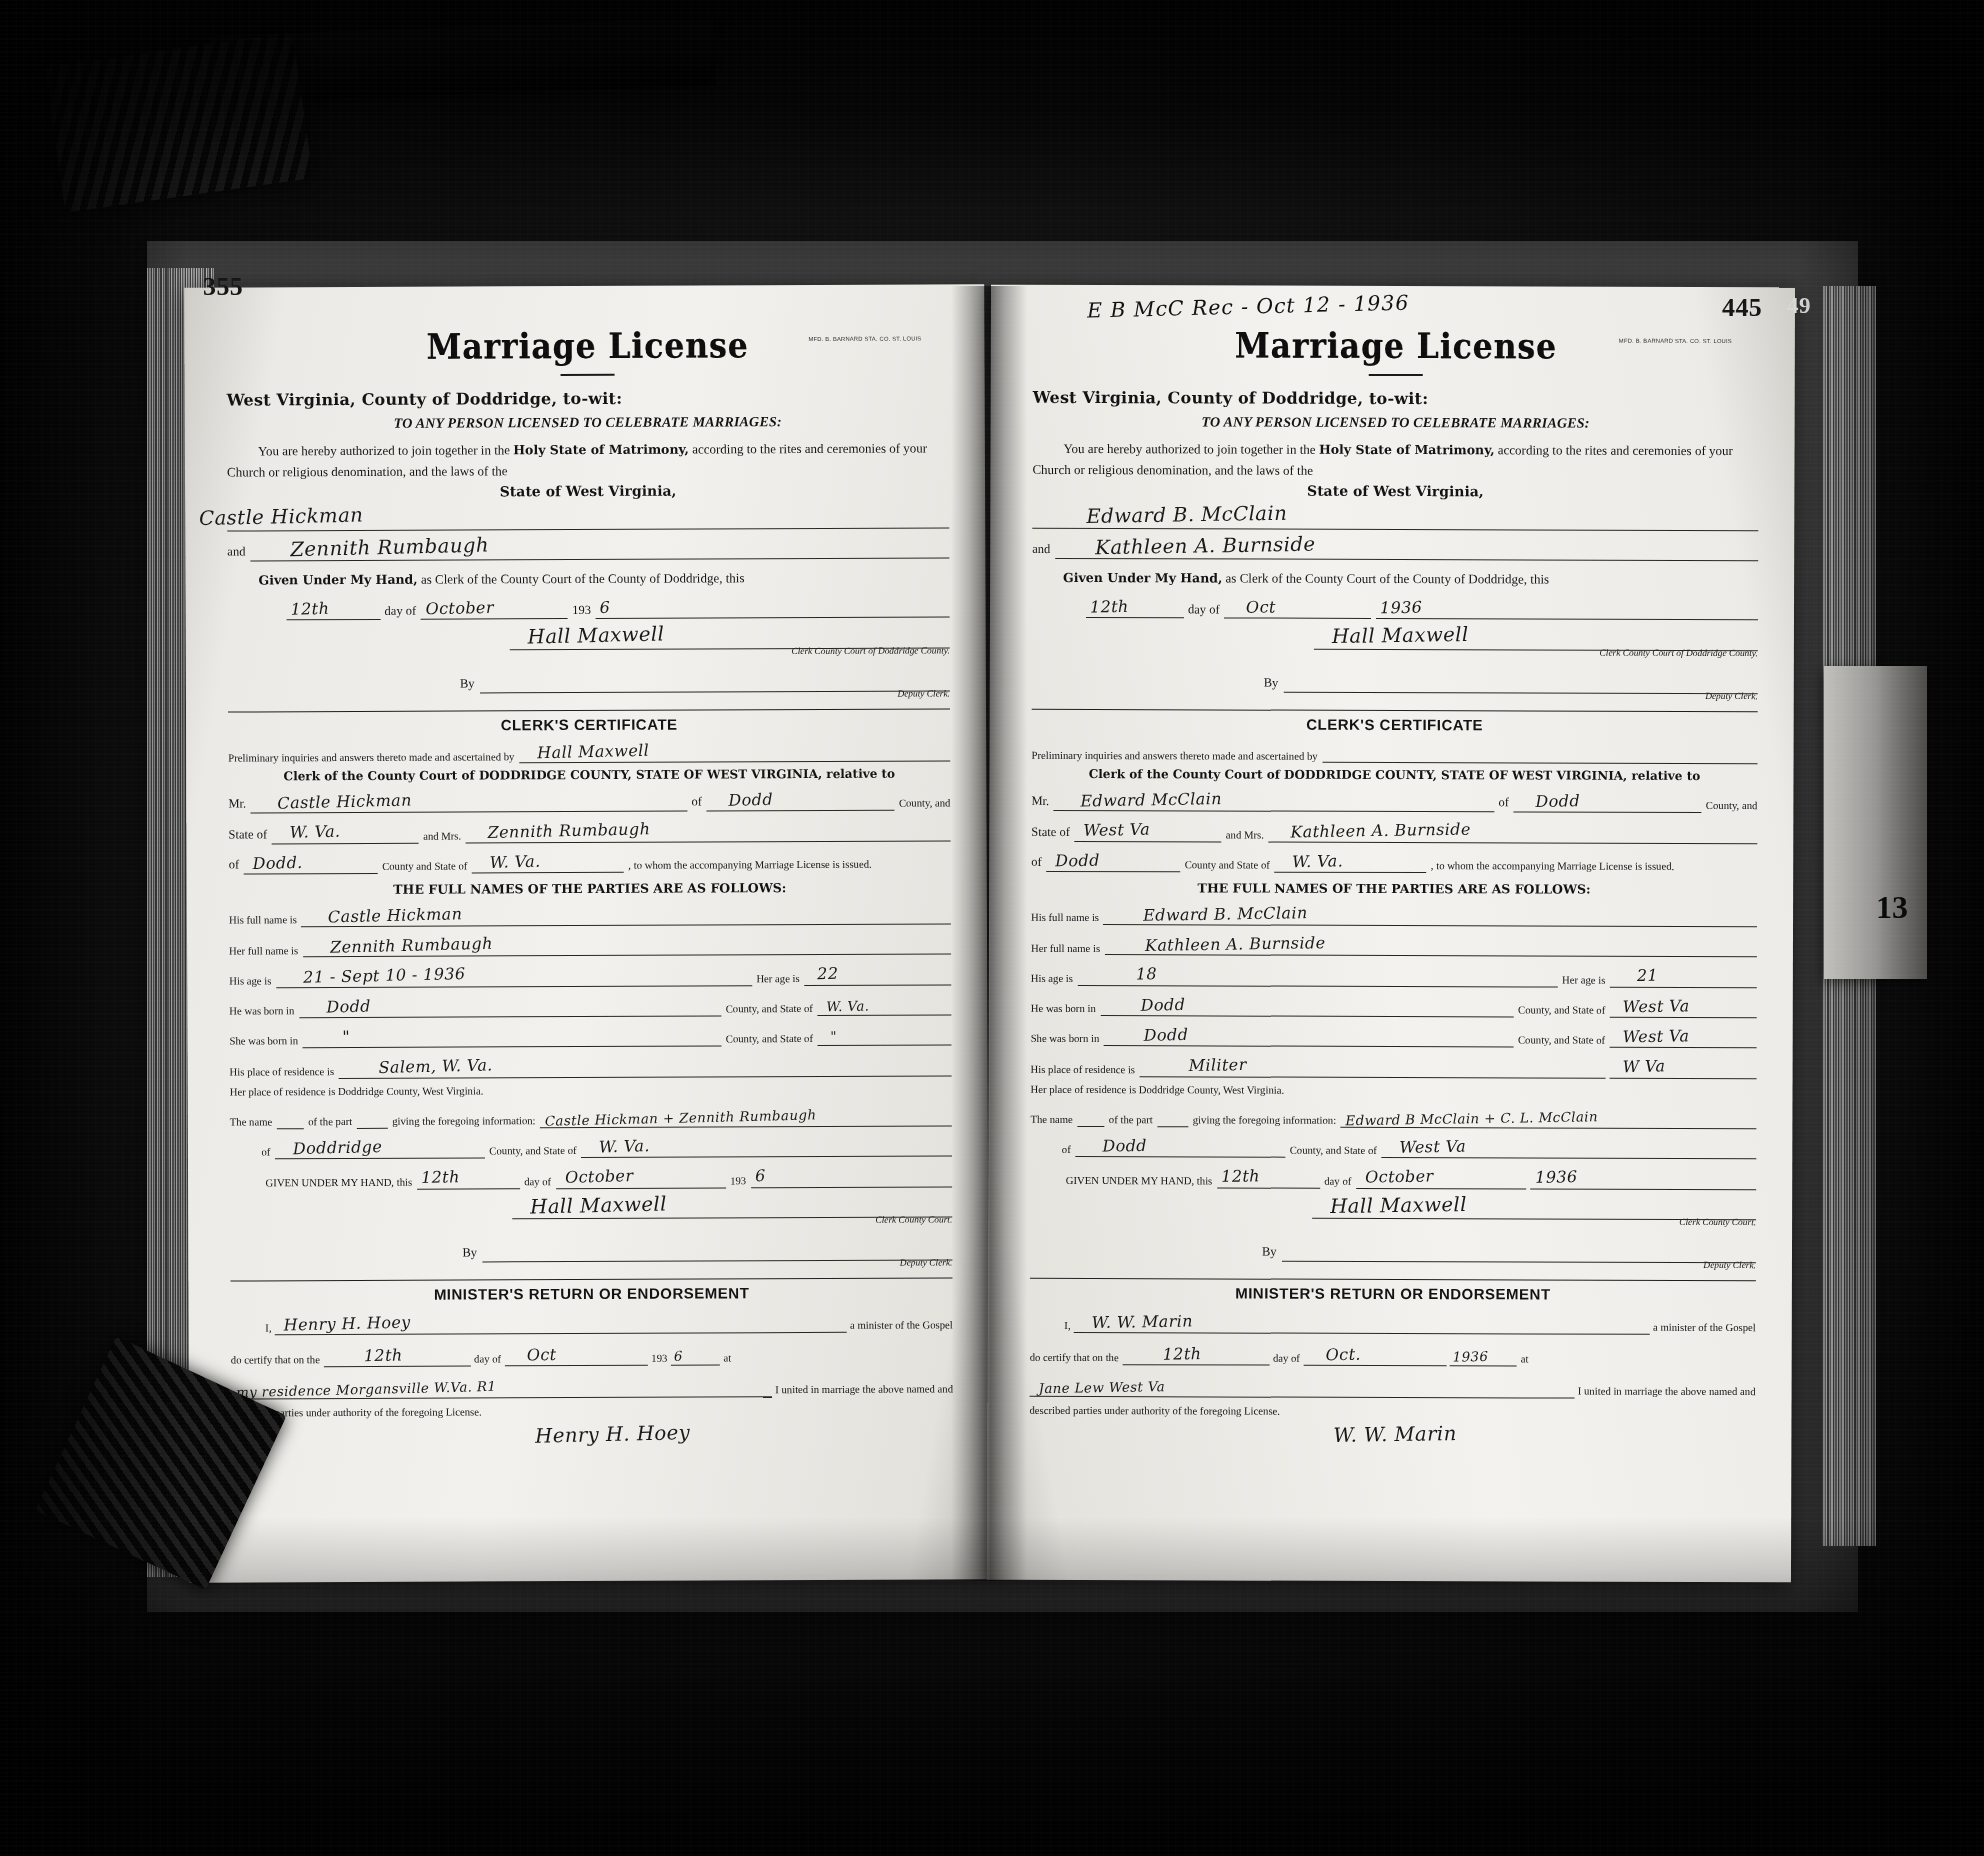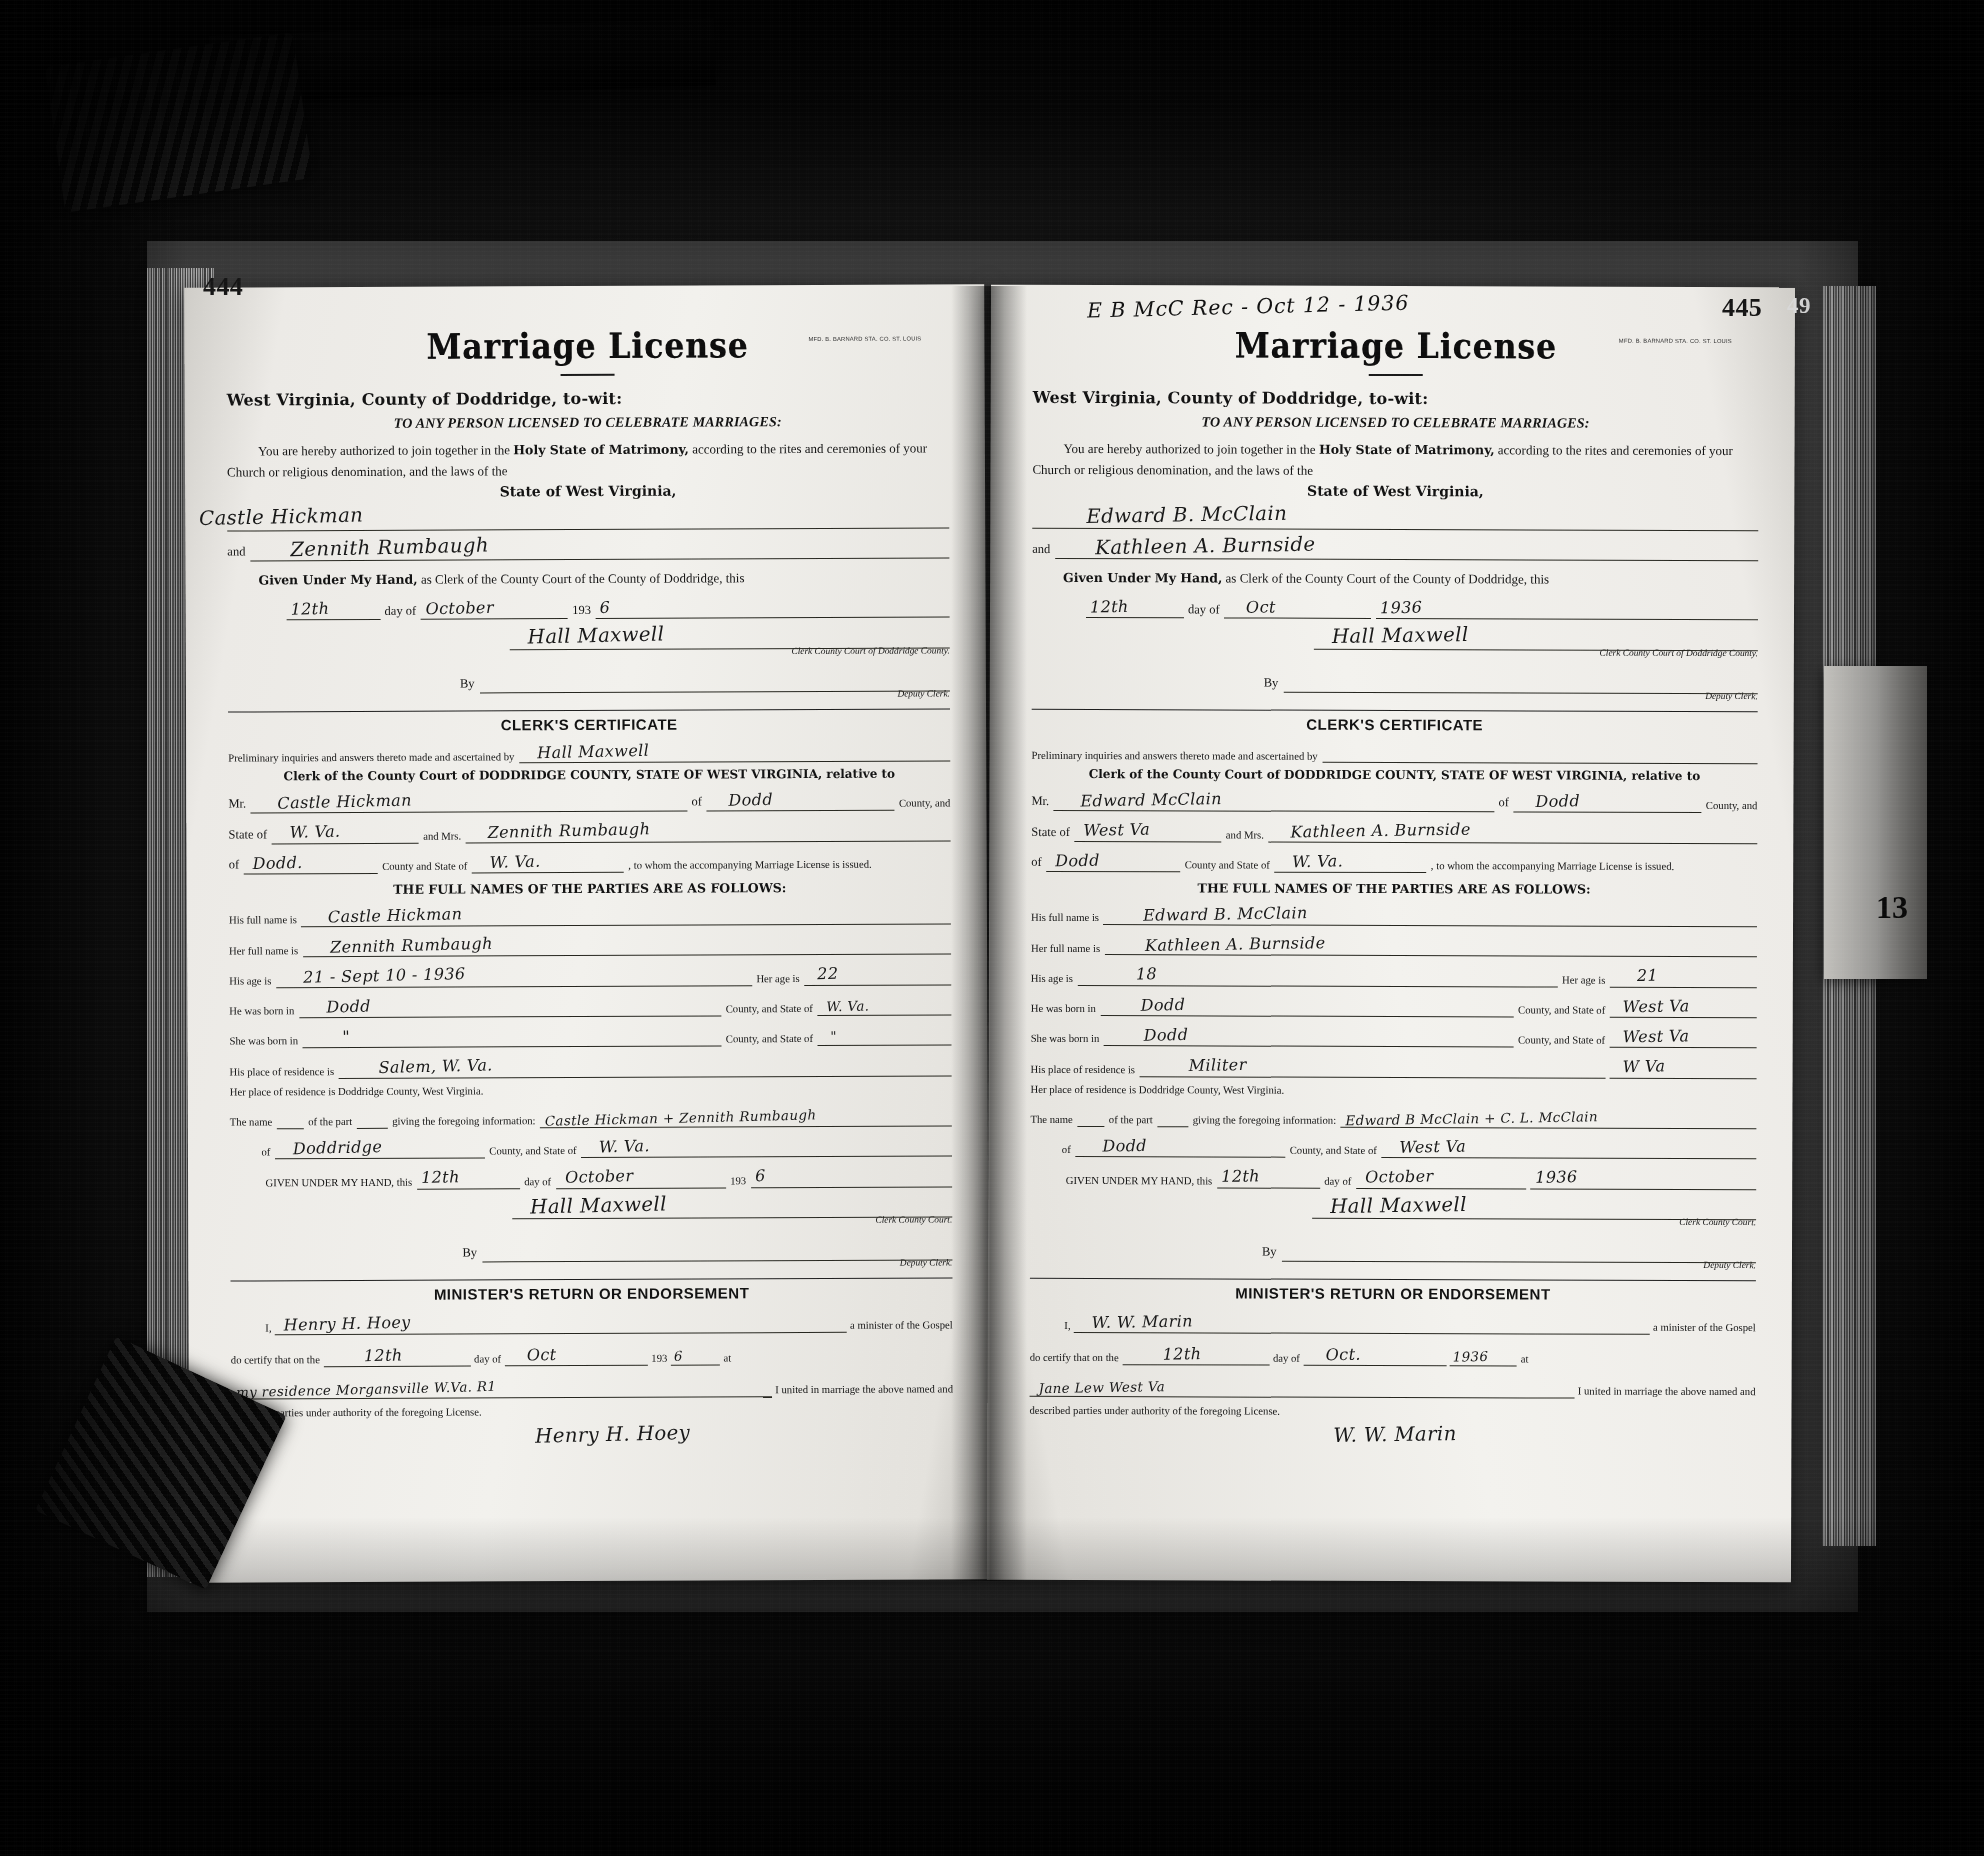--- a/index.html
+++ b/index.html
@@ -894,21 +894,21 @@
       </div>
     </div>
   </div>
 </div>
 
 <div id="gutter"></div>
 
 <div id="thumb-tab"></div>
 <div id="thumb-tab-num">13</div>
 
-<div class="folio" id="folio-left">444</div>
+<div class="folio" id="folio-left">355</div>
 <div class="folio" id="folio-right">445</div>
 <div class="folio" id="folio-film">49</div>
 
 <div class="clip" id="clip-top2"></div>
 <div class="clip" id="clip-top"></div>
 <div class="clip" id="clip-bottom"></div>
 
 <div class="top-shadow"></div>
 <div class="bottom-shadow"></div>
 <div class="left-shadow"></div>

